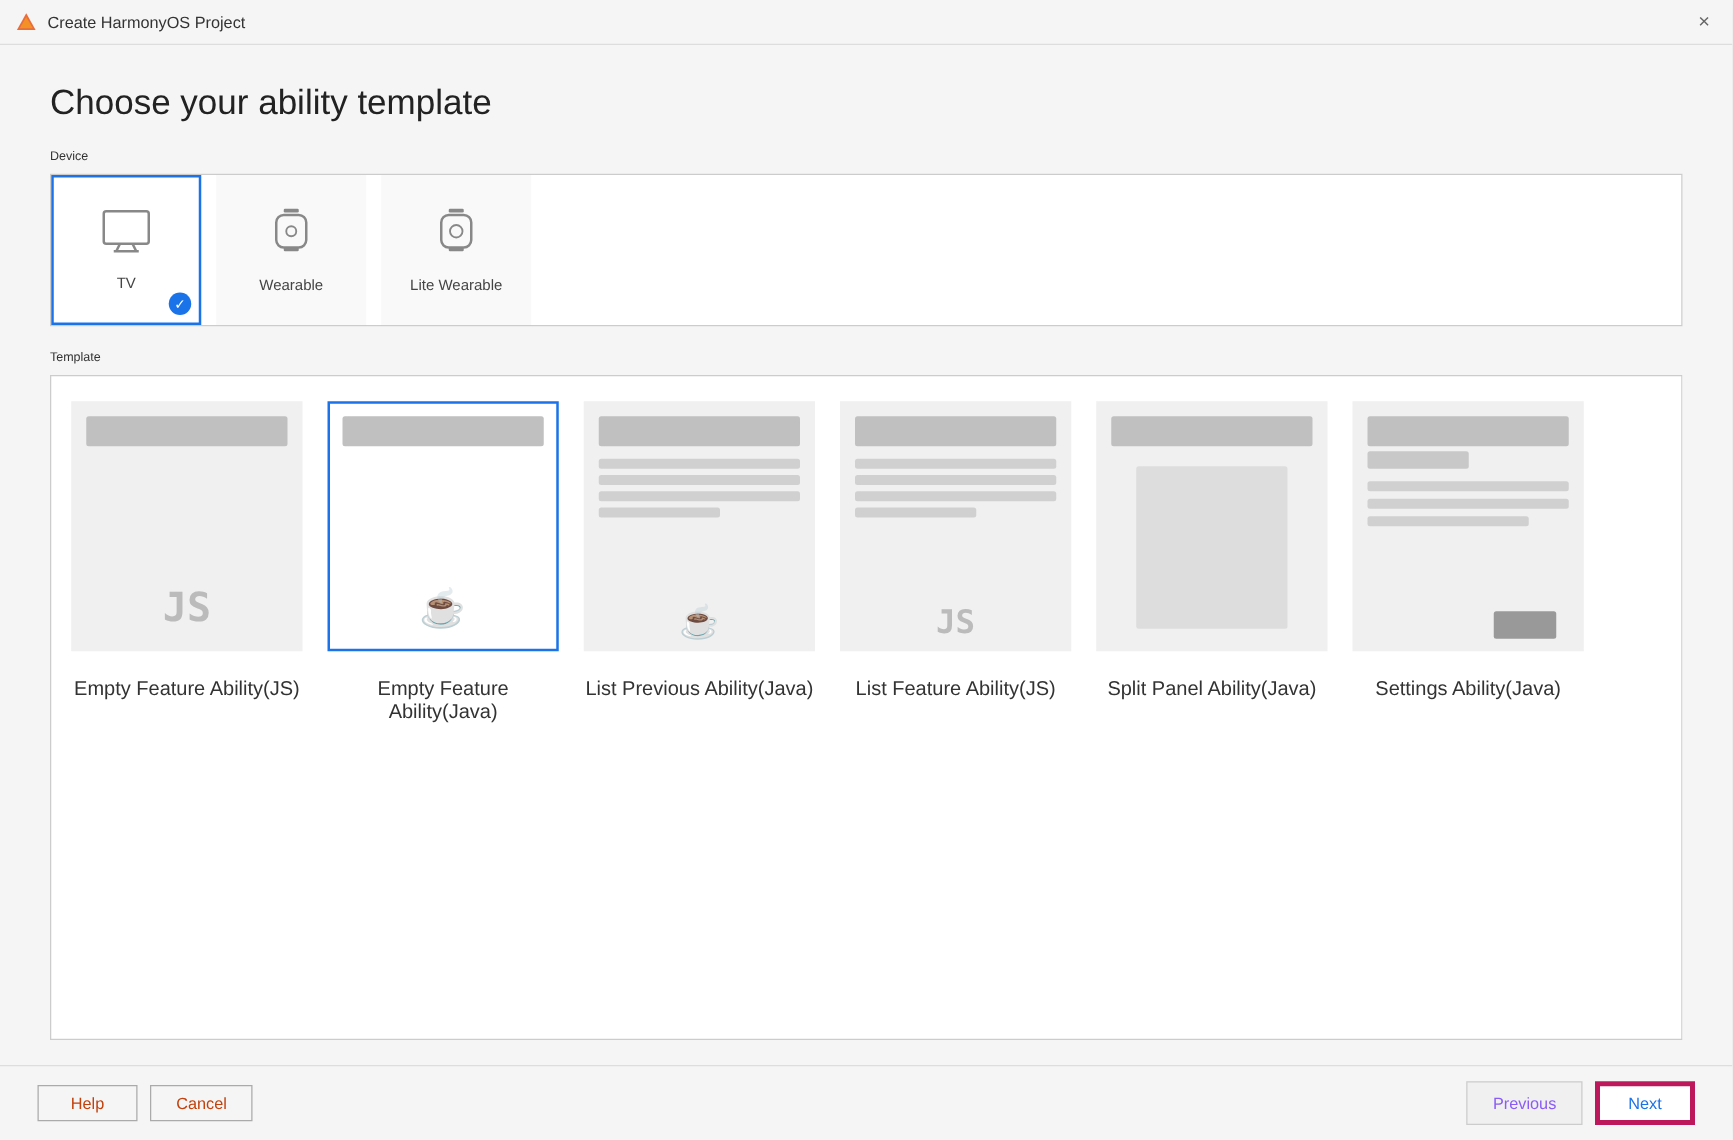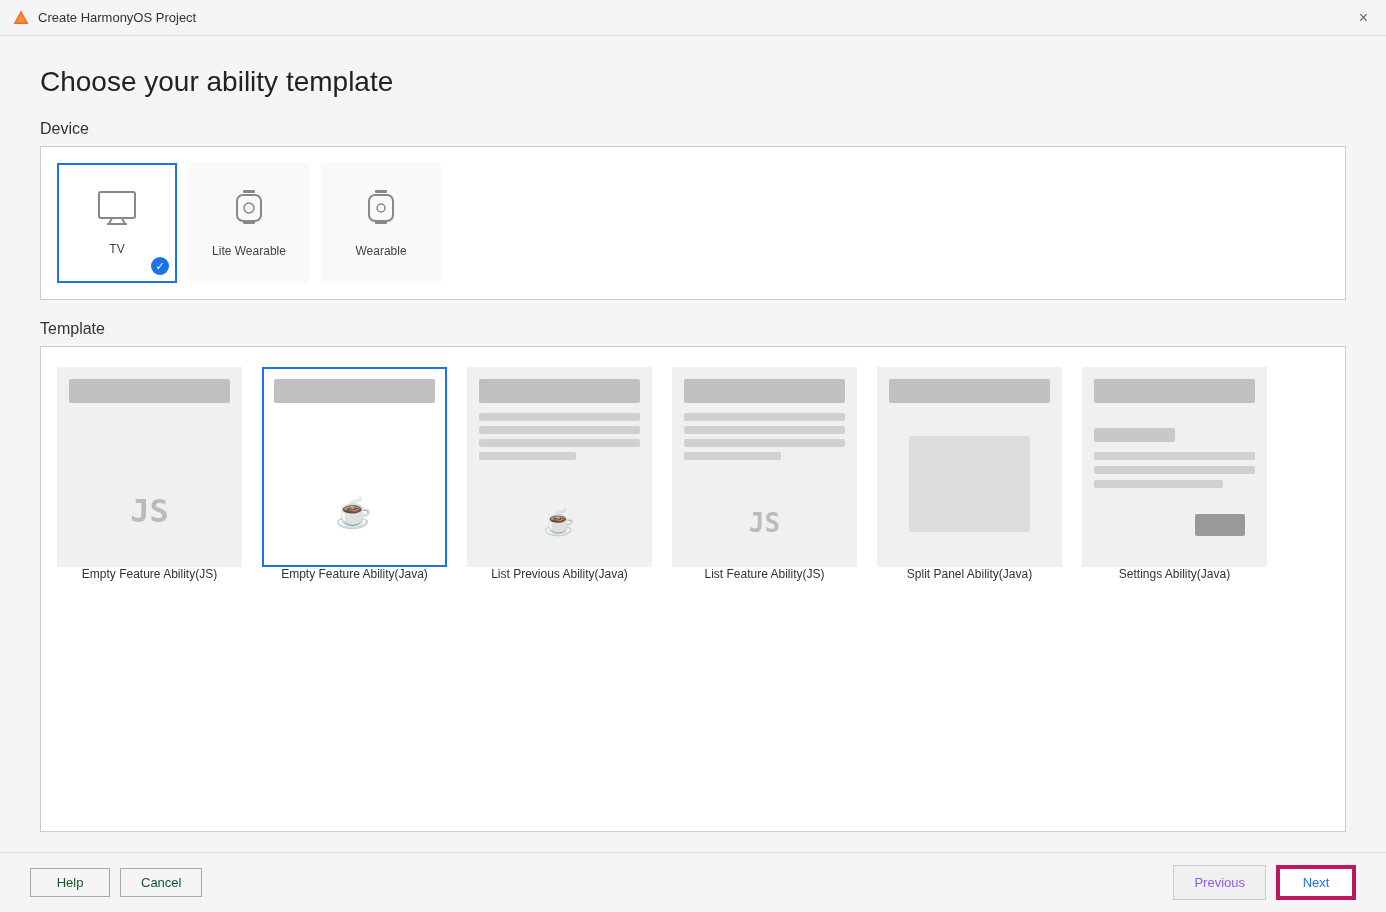--- a/index.html
+++ b/index.html
@@ -59,32 +59,31 @@
       flex-direction: column;
       overflow: hidden;
     }
     .page-title {
       font-size: 28px;
       font-weight: 400;
       color: #222;
       margin-bottom: 22px;
     }
     .section-label {
-      font-size: 16px;
+      font-size: 10px;
       color: #333;
       margin-bottom: 8px;
       font-weight: 400;
     }
     .device-section {
       margin-bottom: 20px;
     }
     .device-grid {
       border: 1px solid #ccc;
       background: #fff;
-      padding: 16px;
       display: flex;
       gap: 12px;
       flex-wrap: wrap;
     }
     .device-item {
       width: 120px;
       height: 120px;
       border: 2px solid transparent;
       background: #f9f9f9;
       display: flex;
@@ -164,21 +163,21 @@
     }
     .card-header-bar {
       height: 24px;
       background: #c0c0c0;
       margin: 10px 10px 0 10px;
       border-radius: 2px;
       flex-shrink: 0;
     }
     .card-body {
       flex: 1;
-      padding: 21px 10px;
+      padding: 0 10px;
       display: flex;
       flex-direction: column;
       gap: 6px;
     }
     .card-line {
       height: 8px;
       background: #d0d0d0;
       border-radius: 2px;
     }
     .card-line.short { width: 60%; }
@@ -189,23 +188,23 @@
       align-items: flex-end;
       justify-content: center;
       flex: 1;
       padding-bottom: 14px;
     }
     .card-icon {
       font-size: 28px;
       color: #aaa;
     }
     .template-label {
-      font-size: 12px;
+      font-size: 16px;
       color: #333;
-      margin-top: 0;
+      margin-top: 22px;
       text-align: center;
     }
     
     .template-grid-wrapper::-webkit-scrollbar { width: 8px; }
     .template-grid-wrapper::-webkit-scrollbar-track { background: #f0f0f0; }
     .template-grid-wrapper::-webkit-scrollbar-thumb { background: #bbb; border-radius: 4px; }
     .footer {
       height: 60px;
       background: #f5f5f5;
       border-top: 1px solid #ddd;
@@ -215,21 +214,21 @@
       padding: 0 30px;
       flex-shrink: 0;
     }
     .footer-left { display: flex; gap: 10px; }
     .footer-right { display: flex; gap: 10px; }
     .btn {
       padding: 6px 20px;
       font-size: 13px;
       border: 1px solid #aaa;
       background: #f5f5f5;
-      color: #14532d;
+      color: #c2410c;
       cursor: pointer;
       min-width: 80px;
       text-align: center;
     }
     .btn.primary {
       background: #fff;
       border: 4px solid #be185d;
       color: #1a73e8;
       font-weight: 500;
     }
@@ -307,36 +306,36 @@
           <span class="device-label">TV</span>
           <div class="check-badge">✓</div>
         </div>
 
         <div class="device-item">
           <div class="device-icon">
             <svg width="32" height="40" viewBox="0 0 32 40">
               <rect x="10" y="2" width="12" height="3" rx="1" fill="#888"></rect>
               <rect x="10" y="33" width="12" height="3" rx="1" fill="#888"></rect>
               <rect x="4" y="7" width="24" height="26" rx="6" ry="6" fill="none" stroke="#888" stroke-width="2"></rect>
-              <circle cx="16" cy="20" r="5" fill="none" stroke="#888" stroke-width="1.5"></circle>
+              <circle cx="16" cy="20" r="4" fill="none" stroke="#888" stroke-width="1.5"></circle>
             </svg>
           </div>
-          <span class="device-label">Lite Wearable</span>
+          <span class="device-label">Wearable</span>
         </div>
 
         <div class="device-item">
           <div class="device-icon">
             <svg width="32" height="40" viewBox="0 0 32 40">
               <rect x="10" y="2" width="12" height="3" rx="1" fill="#888"></rect>
               <rect x="10" y="33" width="12" height="3" rx="1" fill="#888"></rect>
               <rect x="4" y="7" width="24" height="26" rx="6" ry="6" fill="none" stroke="#888" stroke-width="2"></rect>
-              <circle cx="16" cy="20" r="4" fill="none" stroke="#888" stroke-width="1.5"></circle>
+              <circle cx="16" cy="20" r="5" fill="none" stroke="#888" stroke-width="1.5"></circle>
             </svg>
           </div>
-          <span class="device-label">Wearable</span>
+          <span class="device-label">Lite Wearable</span>
         </div>
       </div>
     </div>
 
     <div class="template-section">
       <div class="section-label">Template</div>
       <div class="template-grid-wrapper">
         <div class="template-grid">
 
           <div class="template-item">

